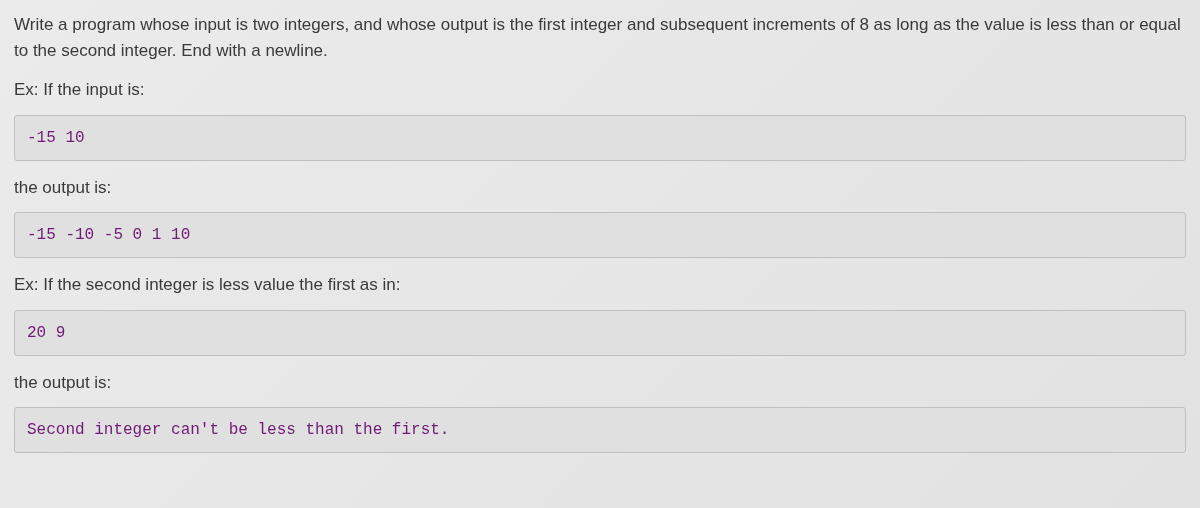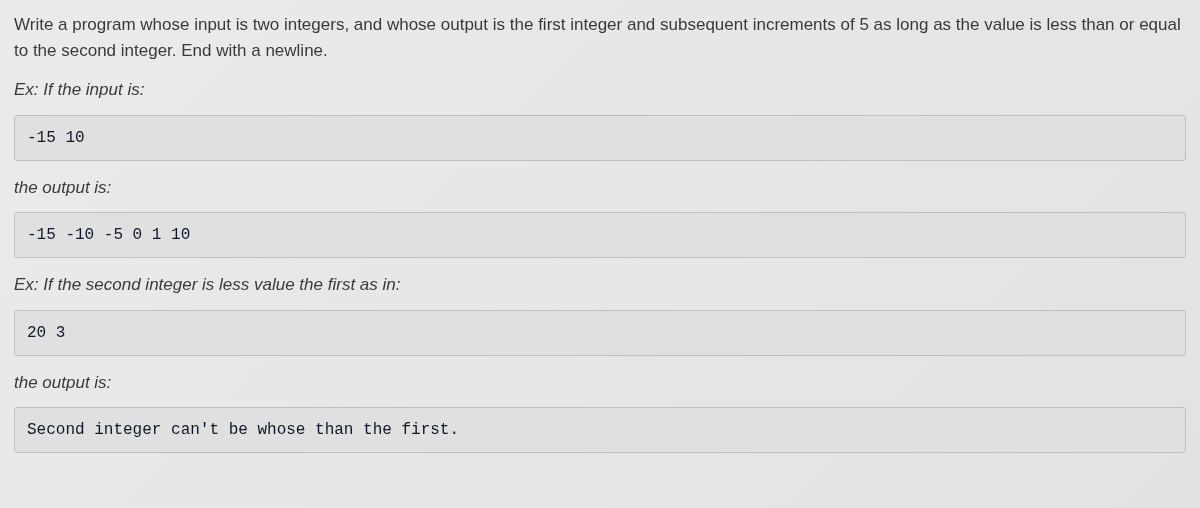--- a/index.html
+++ b/index.html
@@ -21,46 +21,45 @@
     .problem-text {
       color: #3a3a3a;
       margin-bottom: 14px;
       font-weight: 400;
     }
     .example-label {
       color: #3a3a3a;
       margin-bottom: 12px;
       margin-top: 12px;
       font-weight: 400;
-      font-style: italic;
     }
     .code-block {
       background: #e0e0e0;
       border: 1px solid #c0c0c0;
       border-radius: 3px;
       padding: 10px 12px;
       font-family: "Courier New", Courier, monospace;
       font-size: 16px;
-      color: #0f172a;
+      color: #701a75;
       margin-bottom: 14px;
       margin-top: 4px;
     }
   </style>
 </head>
 <body>
 
-<p class="problem-text">Write a program whose input is two integers, and whose output is the first integer and subsequent increments of 5 as long as the value is less than or equal to the second integer. End with a newline.</p>
+<p class="problem-text">Write a program whose input is two integers, and whose output is the first integer and subsequent increments of 8 as long as the value is less than or equal to the second integer. End with a newline.</p>
 
 <p class="example-label">Ex: If the input is:</p>
 
 <div class="code-block">-15 10</div>
 
 <p class="example-label">the output is:</p>
 
 <div class="code-block">-15 -10 -5 0 1 10</div>
 
 <p class="example-label">Ex: If the second integer is less value the first as in:</p>
 
-<div class="code-block">20 3</div>
+<div class="code-block">20 9</div>
 
 <p class="example-label">the output is:</p>
 
-<div class="code-block">Second integer can't be whose than the first.</div>
+<div class="code-block">Second integer can't be less than the first.</div>
 
 </body></html>

